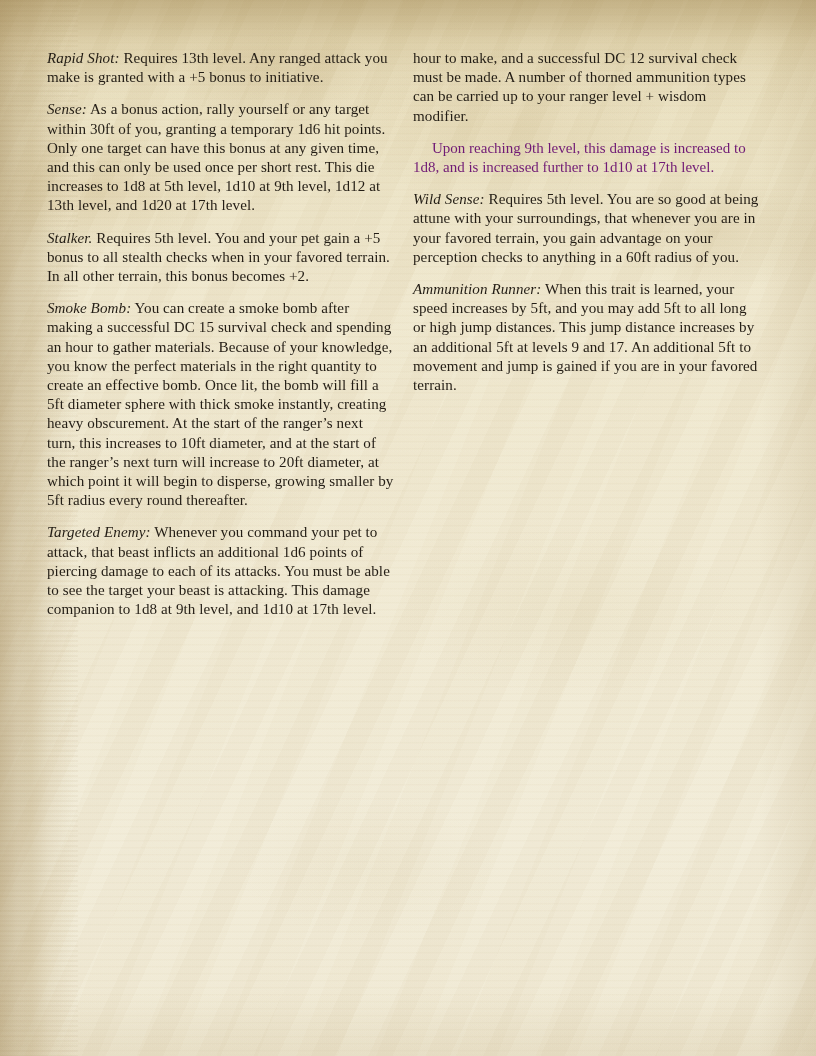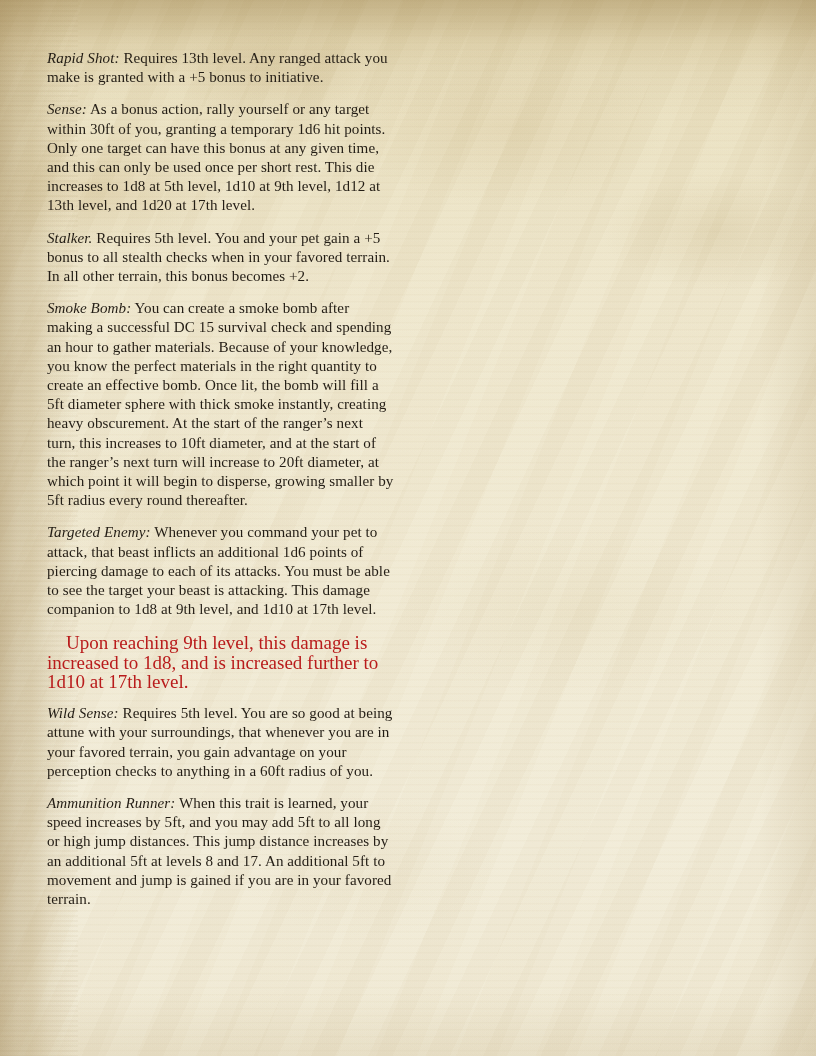--- a/index.html
+++ b/index.html
@@ -109,22 +109,23 @@
   }
 
   
   .columns {
     position: absolute;
     left: 47px;
     top: 49px;
     width: 714px;
     height: 960px;
     display: flex;
-    flex-direction: column;
+    flex-direction: row;
     gap: 1px;
+    justify-content: space-between;
   }
   .column {
     width: 348px;
     flex: 0 0 348px;
   }
 
   .trait {
     margin: 0 0 13px 0;
     font-size: 15.1px;
     line-height: 19.2px;
@@ -138,23 +139,23 @@
     font-style: italic;
   }
 
   
   .trait.continuation { margin-bottom: 13px; }
 
   
   .subpara {
     margin: 13px 0 13px 0;
     text-indent: 19px;
-    font-size: 19px;
+    font-size: 15px;
     line-height: 19.2px;
-    color: #b91c1c;
+    color: #701a75;
   }
 </style>
 </head>
 <body>
 
 <div class="page">
 
   <div class="tex-base"></div>
   <div class="tex-fibre"></div>
   <div class="tex-blotch"></div>
@@ -174,23 +175,24 @@
 
       <p class="trait"><span class="trait-name">Smoke Bomb:</span><span>  You can create a smoke bomb after making a successful DC 15 survival check and spending an hour to gather materials.  Because of your knowledge, you know the perfect materials in the right quantity to create an effective bomb.  Once lit, the bomb will fill a 5ft diameter sphere with thick smoke instantly, creating heavy obscurement.   At the start of the ranger’s next turn, this increases to 10ft diameter, and at the start of the ranger’s next turn will increase to 20ft diameter, at which point it will begin to disperse, growing smaller by 5ft radius every round thereafter.</span></p>
 
       <p class="trait"><span class="trait-name">Targeted Enemy:</span><span>  Whenever you command your pet to attack, that beast inflicts an additional 1d6 points of piercing damage to each of its attacks.  You must be able to see the target your beast is attacking.  This damage companion to 1d8 at 9th level, and 1d10 at 17th level.</span></p>
 
 
     </div>
 
     <div class="column">
 
+      <p class="trait continuation">hour to make, and a successful DC 12 survival check must be made.  A number of thorned ammunition types can be carried up to your ranger level + wisdom modifier.</p>
 
       <p class="subpara">Upon reaching 9th level, this damage is increased to 1d8, and is increased further to 1d10 at 17th level.</p>
 
       <p class="trait"><span class="trait-name">Wild Sense:</span><span> Requires 5th level.  You are so good at being attune with your surroundings, that whenever you are in your favored terrain, you gain advantage on your perception checks to anything in a 60ft radius of you.</span></p>
 
-      <p class="trait"><span class="trait-name">Ammunition Runner:</span><span>  When this trait is learned, your speed increases by 5ft, and you may add 5ft to all long or high jump distances.  This jump distance increases by an additional 5ft at levels 8 and 17.  An additional 5ft to movement and jump is gained if you are in your favored terrain.</span></p>
+      <p class="trait"><span class="trait-name">Ammunition Runner:</span><span>  When this trait is learned, your speed increases by 5ft, and you may add 5ft to all long or high jump distances.  This jump distance increases by an additional 5ft at levels 9 and 17.  An additional 5ft to movement and jump is gained if you are in your favored terrain.</span></p>
 
     </div>
 
   </div>
 </div>
 
 </body></html>

